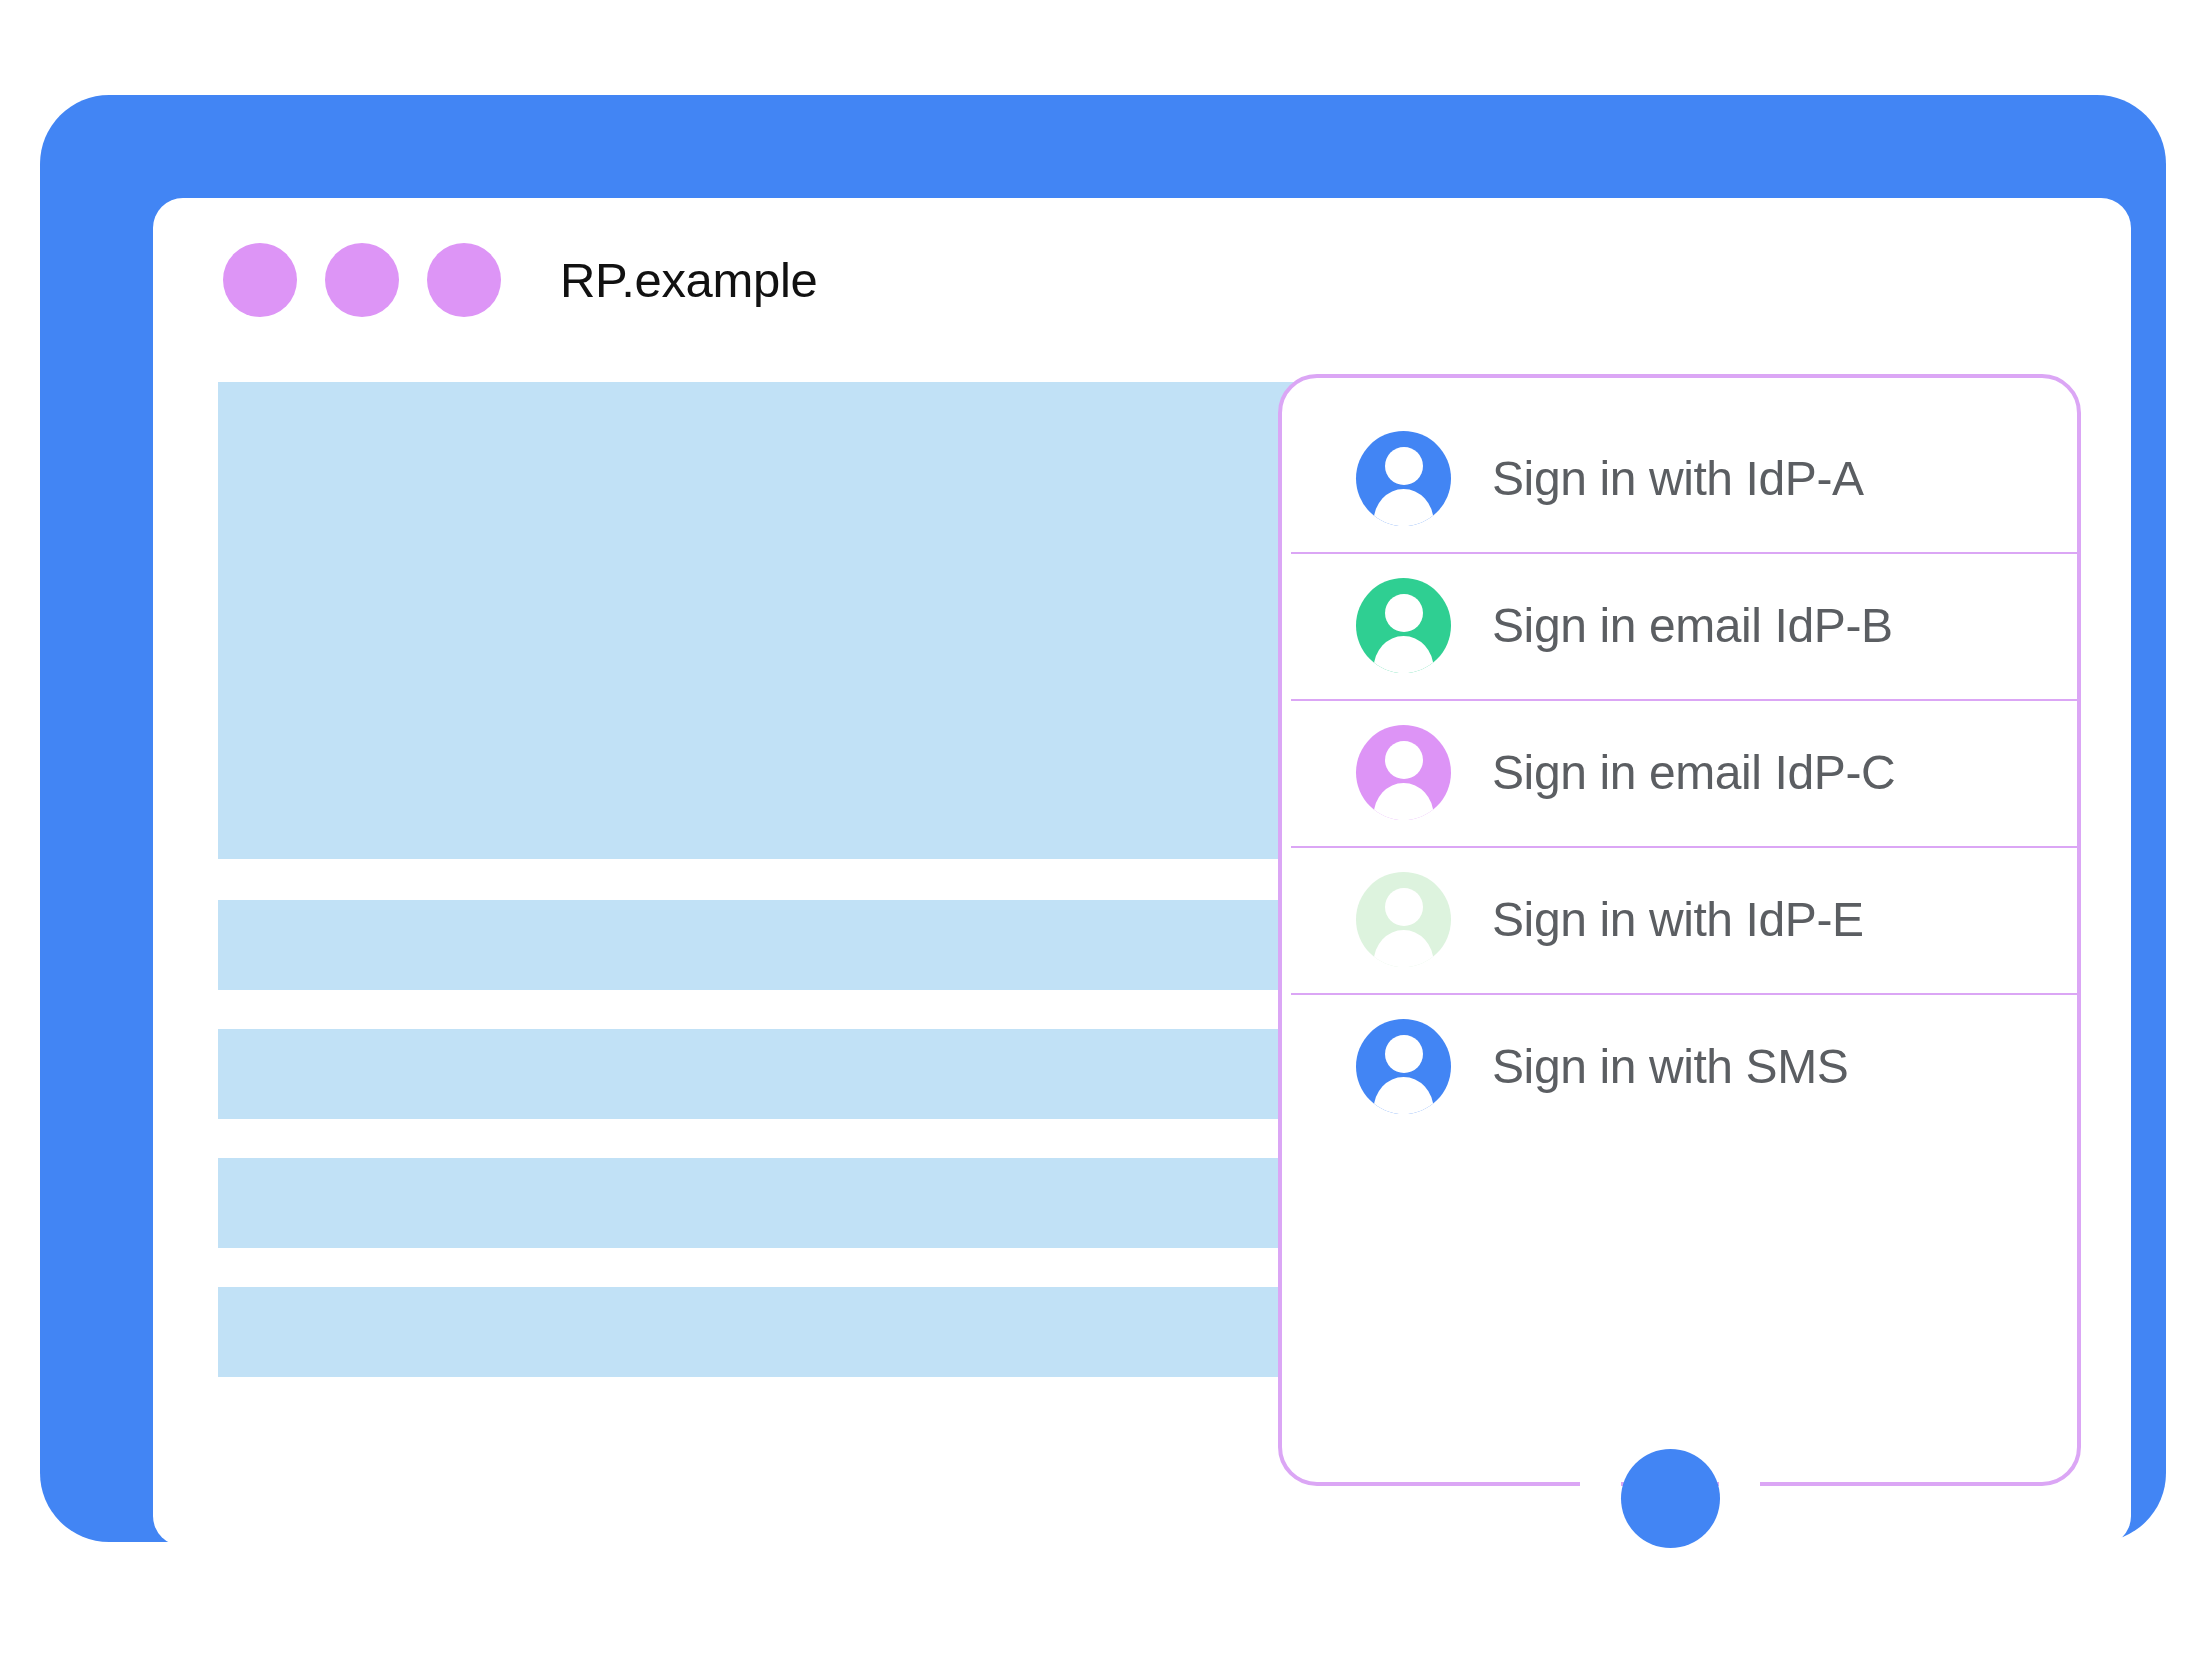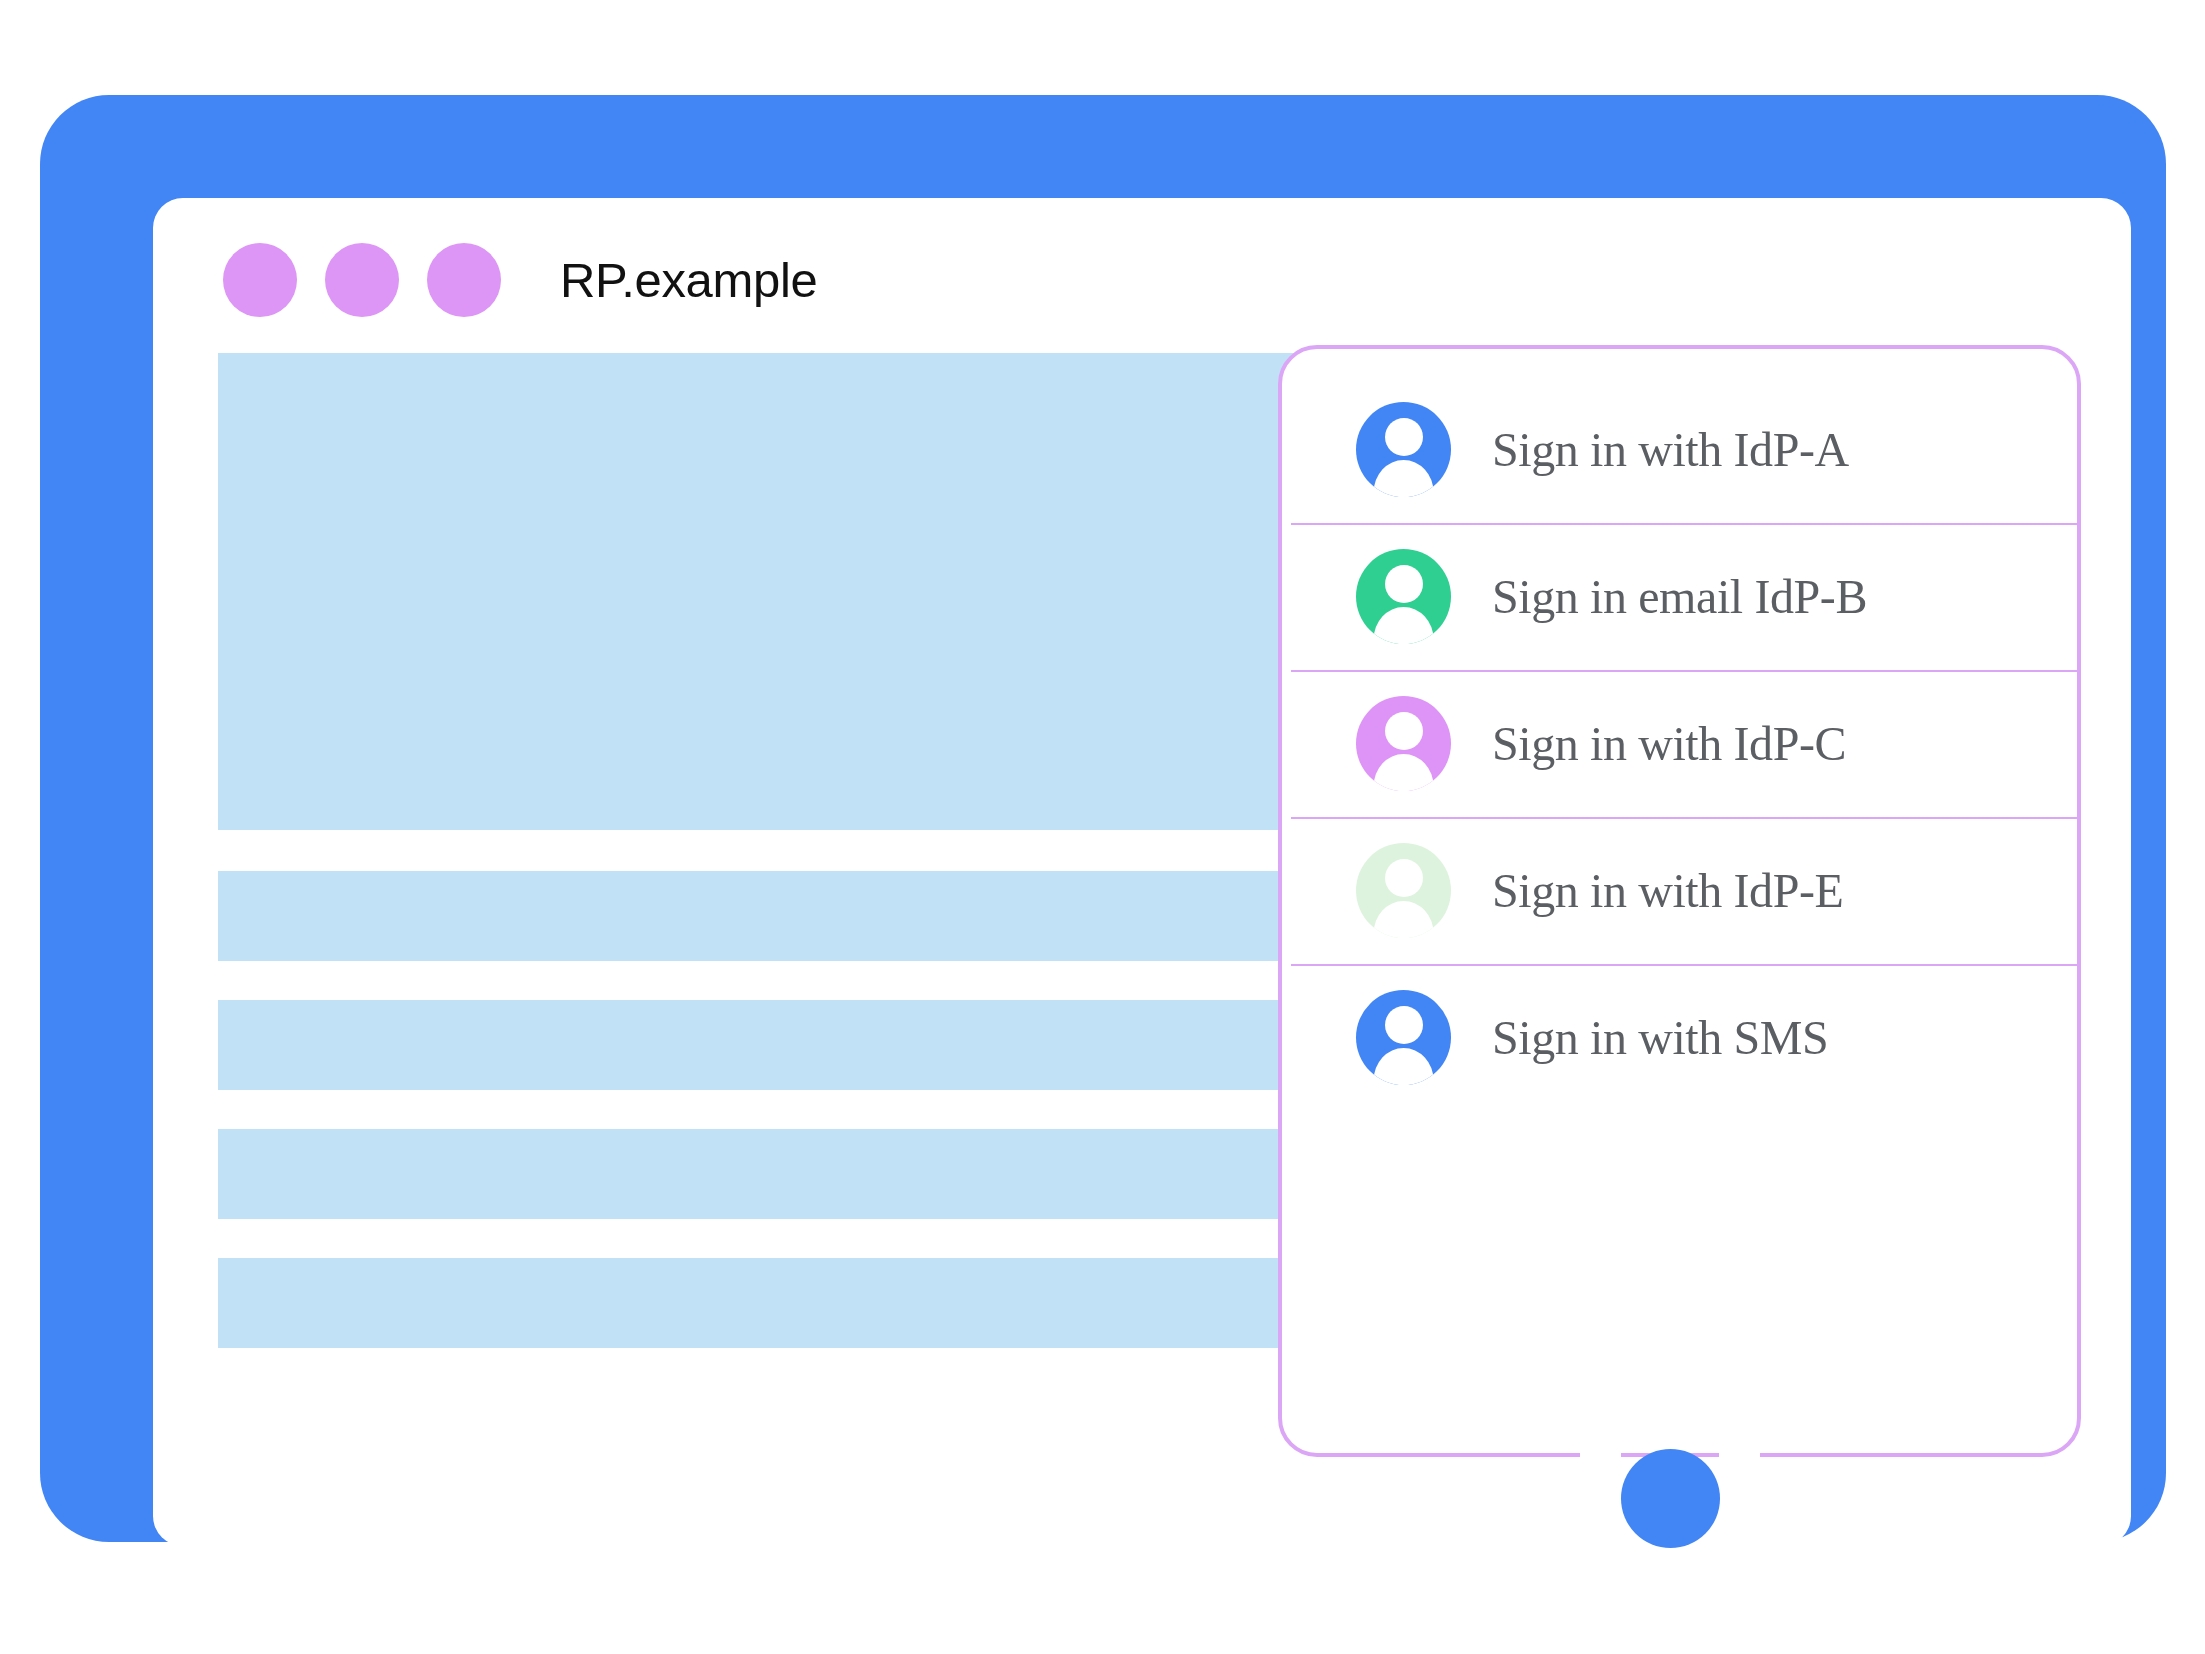--- a/index.html
+++ b/index.html
@@ -93,24 +93,23 @@
     color: #111111;
     font-weight: 400;
     letter-spacing: -0.3px;
     white-space: nowrap;
   }
 
   
   .page-body {
     position: absolute;
     left: 0;
-    top: 147px;
+    top: 176px;
     width: 100%;
     bottom: 0;
-    font-family: Liberation Serif, serif;
   }
 
   
   .content-col {
     position: absolute;
     left: 65px;
     top: 8px;
     width: 1081px;
   }
   .block {
@@ -237,21 +236,21 @@
                 <div class="head"></div>
                 <div class="body"></div>
               </div>
               <div class="account-label">Sign in email IdP-B</div>
             </div>
             <div class="account-row">
               <div class="avatar" style="background: rgb(221, 148, 246);">
                 <div class="head"></div>
                 <div class="body"></div>
               </div>
-              <div class="account-label">Sign in with IdP-C</div>
+              <div class="account-label">Sign in email IdP-C</div>
             </div>
             <div class="account-row">
               <div class="avatar" style="background: rgb(221, 243, 222);">
                 <div class="head"></div>
                 <div class="body"></div>
               </div>
               <div class="account-label">Sign in with IdP-E</div>
             </div>
             <div class="account-row">
               <div class="avatar" style="background: rgb(66, 133, 244);">

